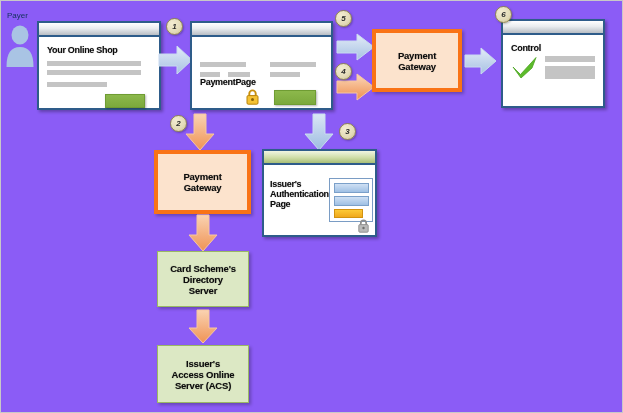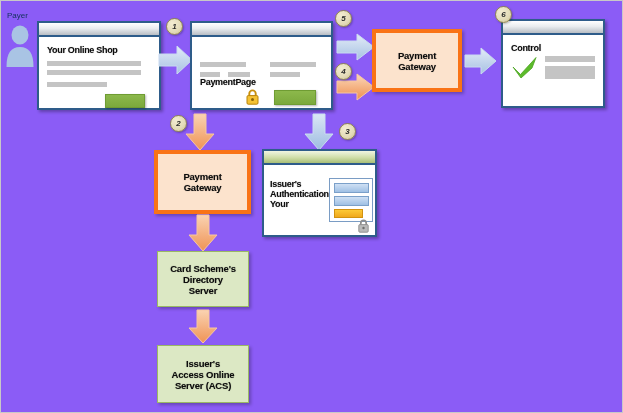--- a/index.html
+++ b/index.html
@@ -230,21 +230,21 @@
       <span>Payment</span><br><span>Gateway</span>
     </span>
   </div>
 
   <div class="win" style="left:261px;top:148px;width:115px;height:88px;">
     <div class="win-title green"></div>
     <div class="win-body">
       <div class="win-head" style="left:6px;top:14px;">
         <span>Issuer's</span><br>
         <span>Authentication</span><br>
-        <span>Your</span>
+        <span>Page</span>
       </div>
       <div class="field-group" style="left:65px;top:13px;width:42px;height:42px;">
         <div class="field-blue" style="left:4px;top:4px;width:33px;height:8px;"></div>
         <div class="field-blue" style="left:4px;top:17px;width:33px;height:8px;"></div>
         <div class="btn-gold" style="left:4px;top:30px;width:27px;height:7px;"></div>
       </div>
       <div class="abs" style="left:94px;top:54px;width:11px;height:14px;">
         <svg width="11" height="14" viewBox="0 0 11 14">
           <path d="M2.8 6 V4 a2.7 2.7 0 0 1 5.4 0 V6" fill="none" stroke="#8d8d8d" stroke-width="1.7"></path>
           <rect x="0.8" y="5.6" width="9.4" height="7.6" rx="1" fill="#b9b9b9" stroke="#8d8d8d" stroke-width=".9"></rect>

